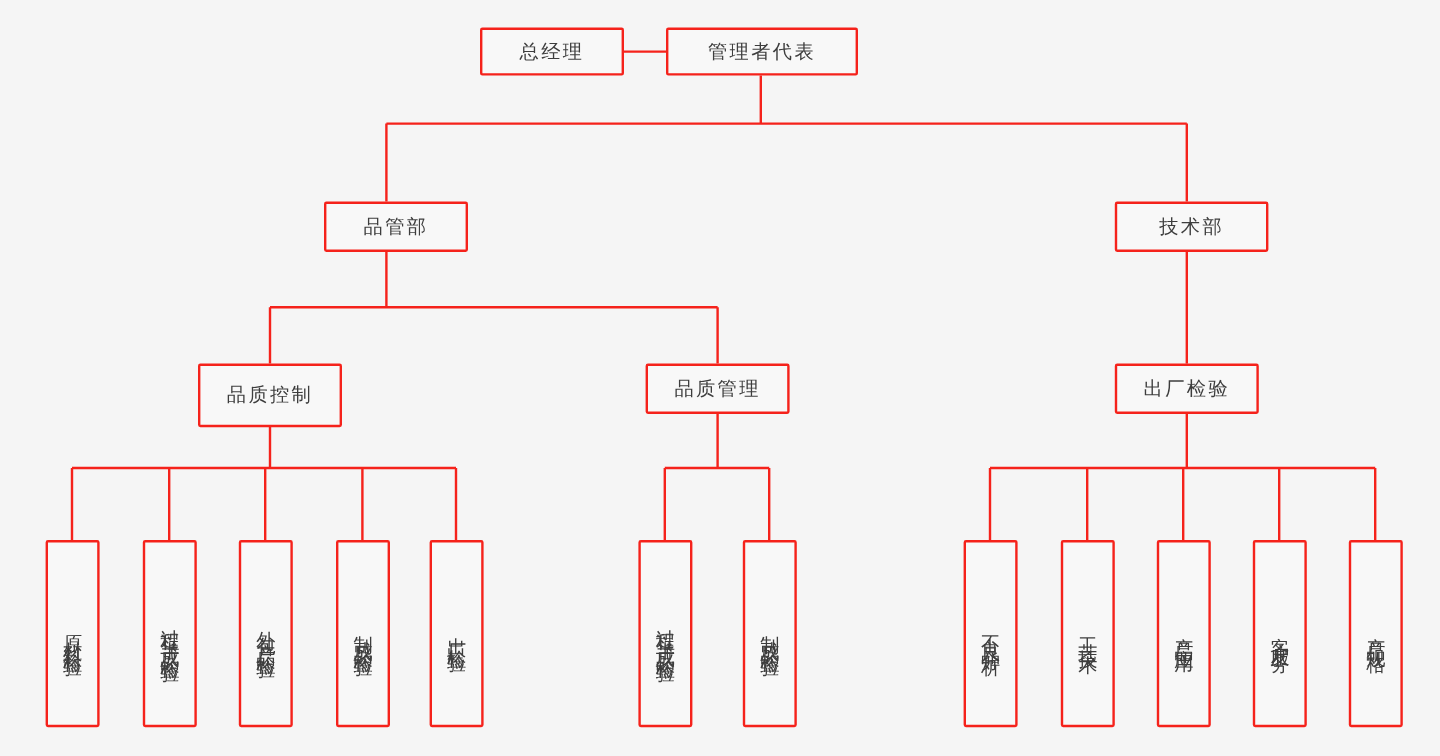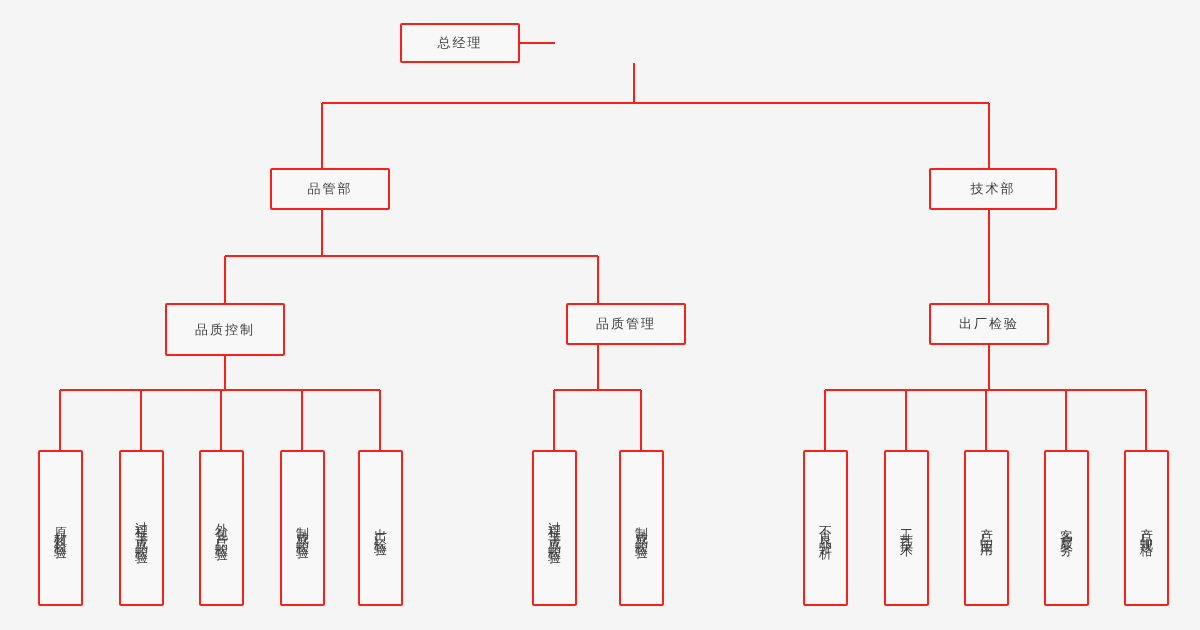--- a/index.html
+++ b/index.html
@@ -34,21 +34,21 @@
     stroke-width: 2;
   }
   .node {
     position: absolute;
     border: 2px solid var(--accent);
     background: var(--box-bg);
     color: var(--text);
     display: flex;
     align-items: center;
     justify-content: center;
-    font-size: 13px;
+    font-size: 16px;
     border-radius: 2px;
   }
   .node.h span {
     letter-spacing: 2px;
     white-space: nowrap;
   }
   .node.v span {
     writing-mode: vertical-rl;
     text-orientation: upright;
     letter-spacing: 5px;
@@ -66,32 +66,35 @@
     <path d="M322 210 V256 M225 256 H598 M225 256 V303 M598 256 V303"></path>
     <path d="M989 210 V303"></path>
     <path d="M225 345 V390 M60 390 H380 M60 390 V450 M141 390 V450 M221 390 V450 M302 390 V450 M380 390 V450"></path>
     <path d="M598 345 V390 M554 390 H641 M554 390 V450 M641 390 V450"></path>
     <path d="M989 345 V390 M825 390 H1146 M825 390 V450 M906 390 V450 M986 390 V450 M1066 390 V450 M1146 390 V450"></path>
   </svg>
 
   <div class="node h" style="left:400px; top:23px; width:120px; height:40px;">
     <span>总经理</span>
   </div>
+  <div class="node h" style="left:555px; top:23px; width:160px; height:40px;">
+    <span>管理者代表</span>
+  </div>
 
   <div class="node h" style="left:270px; top:168px; width:120px; height:42px;justify-content:center;">
     <span>品管部</span>
   </div>
   <div class="node h" style="left:929px; top:168px; width:128px; height:42px;">
     <span>技术部</span>
   </div>
 
   <div class="node h" style="left:165px; top:303px; width:120px; height:53px;">
     <span>品质控制</span>
   </div>
-  <div class="node h" style="left:538px; top:303px; width:120px; height:42px;margin-left:28px;">
+  <div class="node h" style="left:538px; top:303px; width:120px; height:42px;">
     <span>品质管理</span>
   </div>
   <div class="node h" style="left:929px; top:303px; width:120px; height:42px;">
     <span>出厂检验</span>
   </div>
 
   <div class="node v" style="left:38px; top:450px; width:45px; height:156px;">
     <span>原材料检验</span>
   </div>
   <div class="node v" style="left:119px; top:450px; width:45px; height:156px;">

